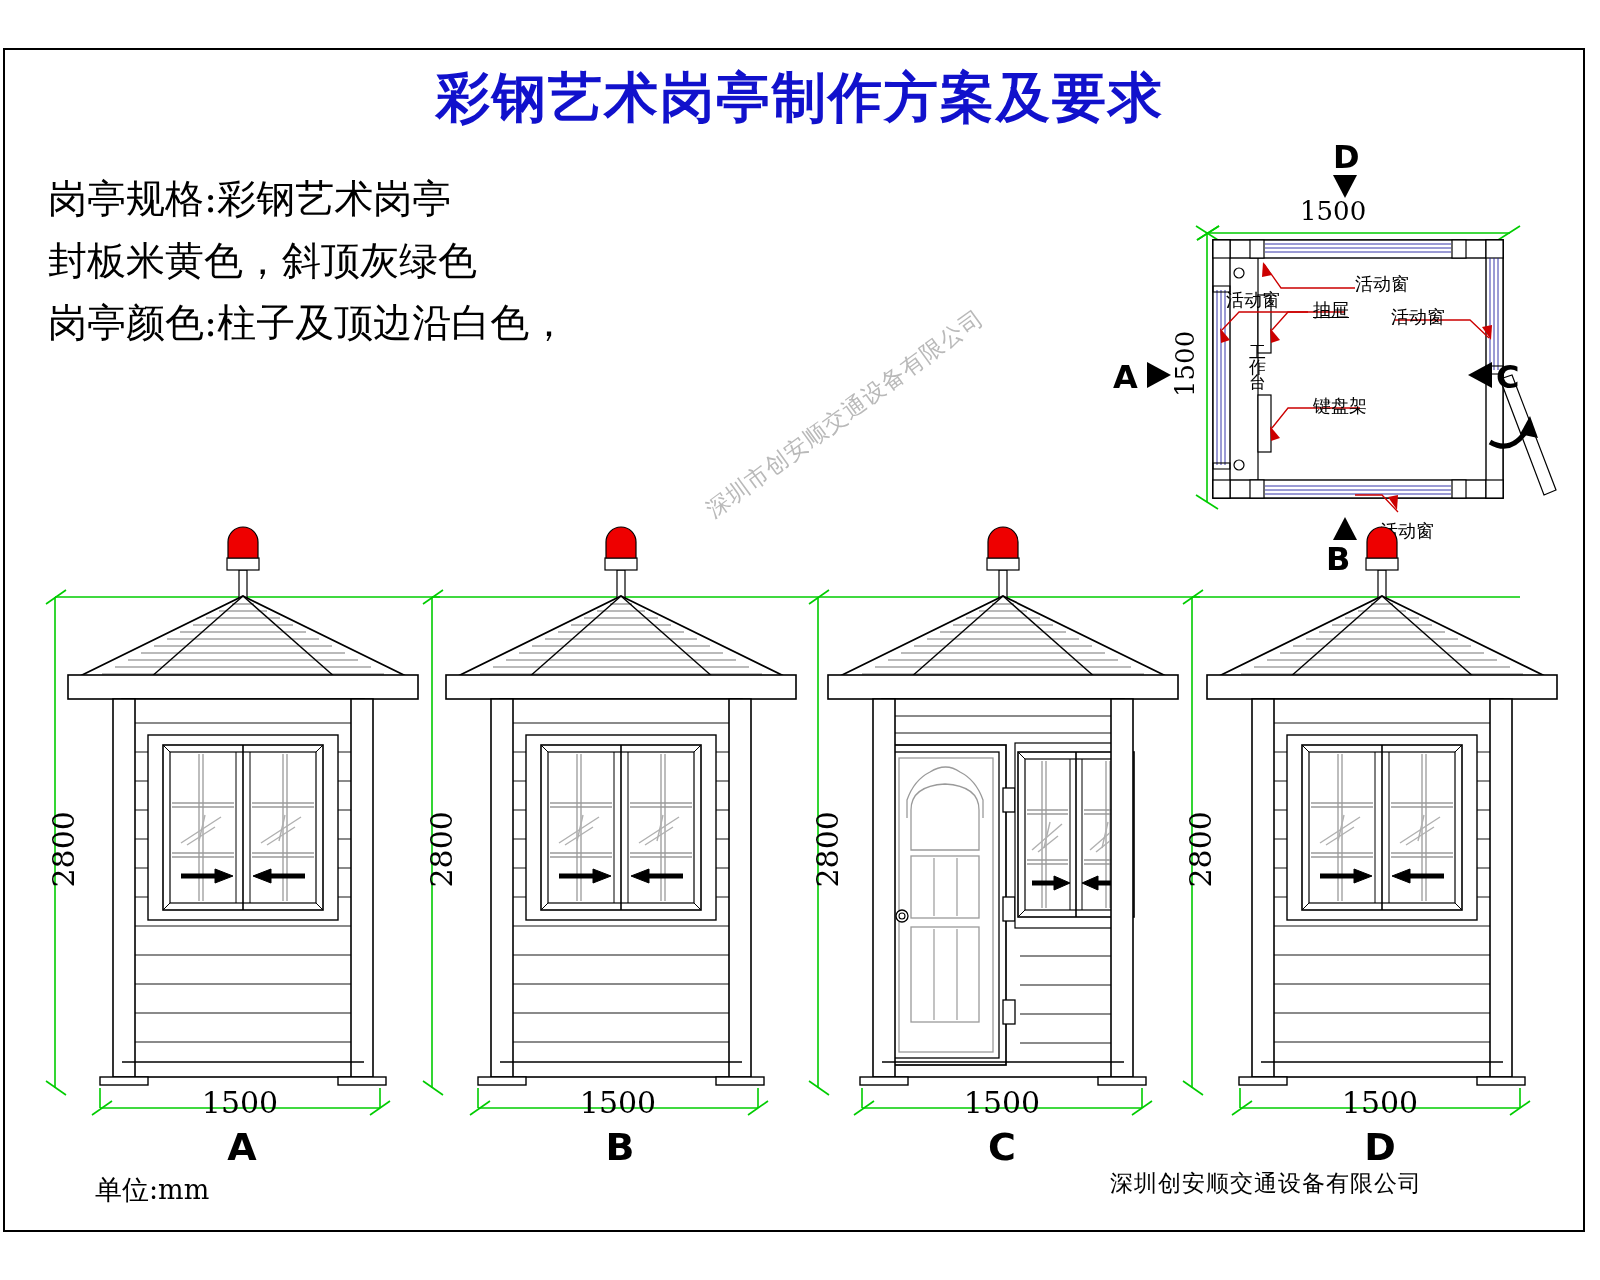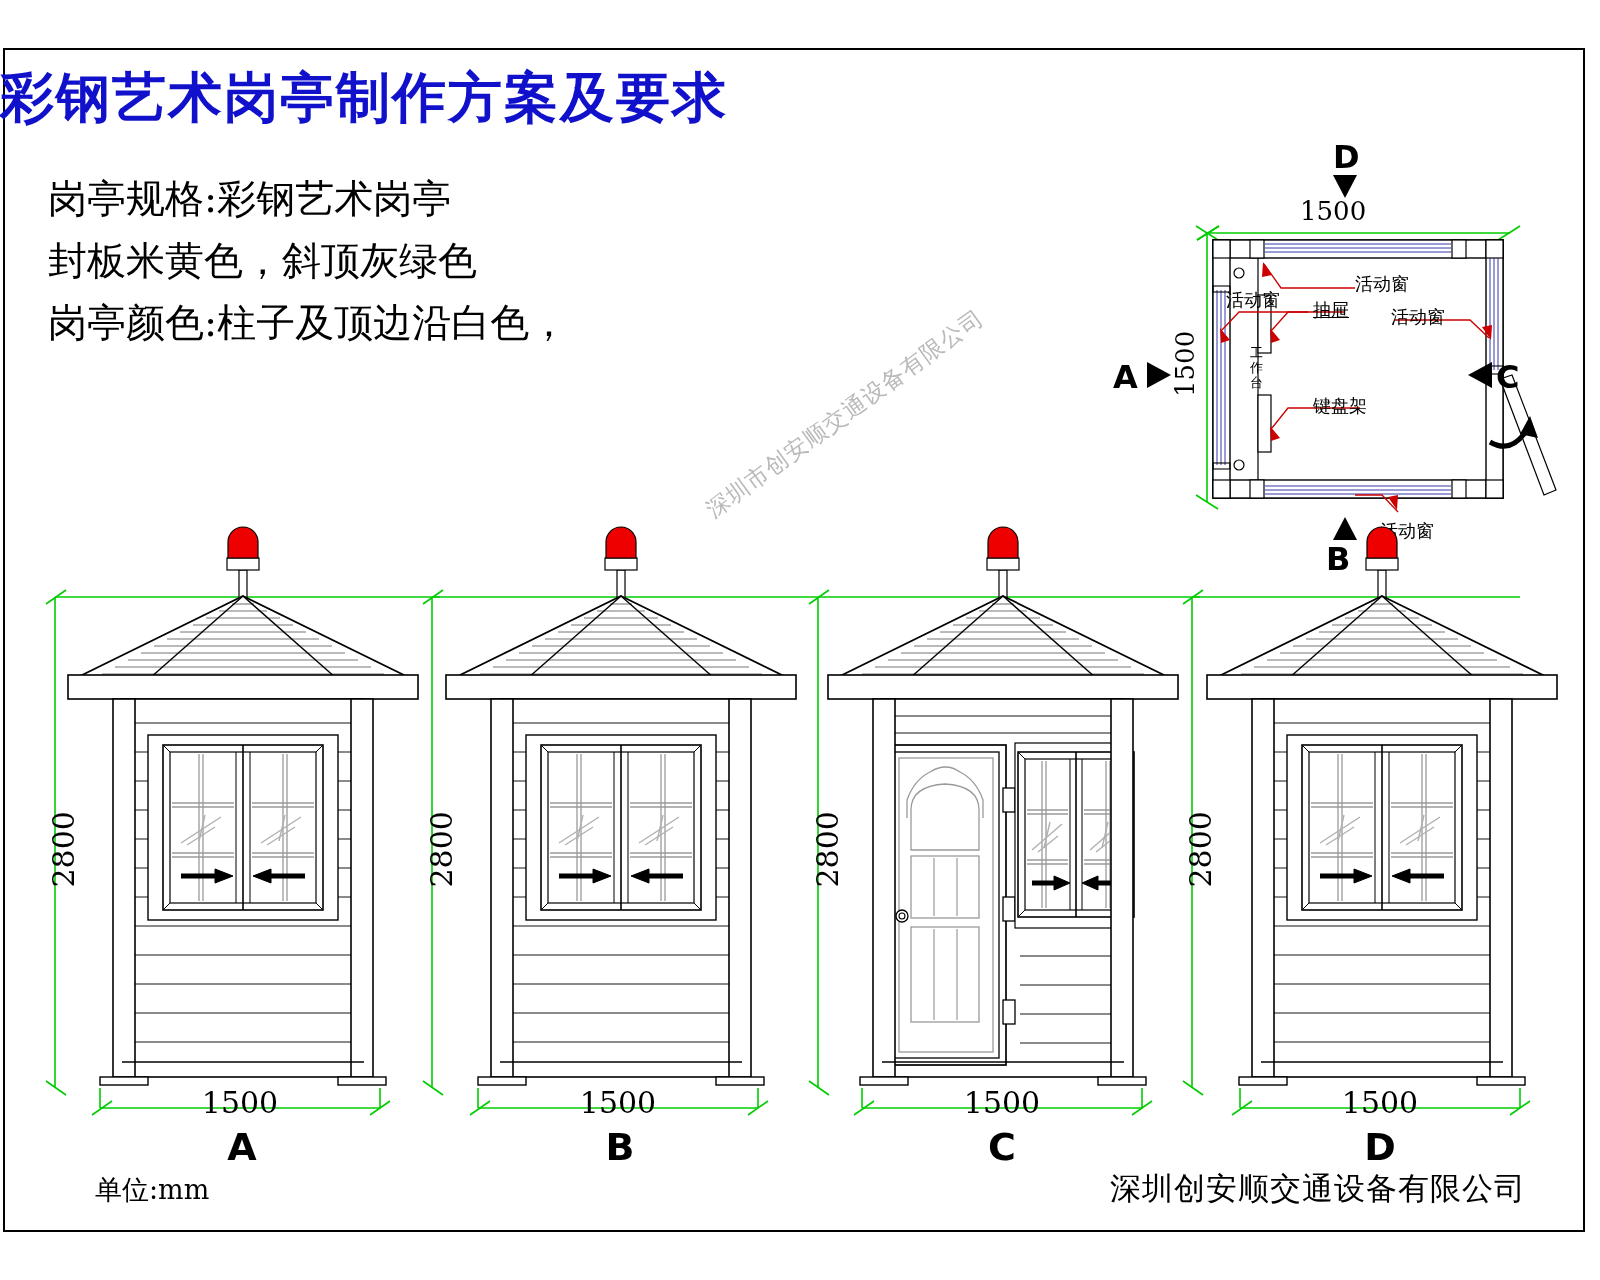--- a/index.html
+++ b/index.html
@@ -1,45 +1,45 @@
 <!DOCTYPE html>
 <html><head>
 <meta charset="utf-8">
 <style>
   html,body{margin:0;padding:0;background:#ffffff;}
   body{width:1600px;height:1280px;overflow:hidden;
        font-family:"Liberation Serif","DejaVu Serif",serif;}
   #root{position:relative;width:1600px;height:1280px;}
   .frame{position:absolute;left:3px;top:48px;width:1582px;height:1184px;
          border:2px solid #000;box-sizing:border-box;}
-  .title{position:absolute;left:0;top:62px;width:1600px;text-align:left;
+  .title{position:absolute;left:0;top:62px;width:1600px;text-align:center;
          color:#1111cc;font-size:54px;font-weight:bold;letter-spacing:2px;
          font-family:"DejaVu Sans","Liberation Sans",sans-serif;}
   .spec{position:absolute;left:48px;top:168px;width:700px;color:#000;}
   .spec div{font-size:39px;line-height:62px;white-space:pre;
             font-family:"DejaVu Serif","Liberation Serif",serif;}
   .unit{position:absolute;left:95px;top:1172px;font-size:27px;
         font-family:"DejaVu Serif",serif;}
-  .company{position:absolute;left:1110px;top:1168px;font-size:31px;
+  .company{position:absolute;left:1110px;top:1168px;font-size:23px;
            font-family:"DejaVu Serif",serif;letter-spacing:1px;}
   svg{position:absolute;left:0;top:0;overflow:visible;}
   .wm{position:absolute;left:700px;top:500px;font-size:23px;color:#b9b9b9;
       transform:rotate(-36deg);transform-origin:0 0;white-space:nowrap;
       font-family:"DejaVu Sans",sans-serif;letter-spacing:1px;}
   .elevlbl{position:absolute;font-size:38px;font-family:"DejaVu Sans",sans-serif;
            font-weight:bold;text-align:center;width:60px;}
   .dimtxt{position:absolute;font-size:30px;font-family:"DejaVu Serif",serif;
           text-align:center;}
   .dimv{position:absolute;font-size:30px;font-family:"DejaVu Serif",serif;
         transform:rotate(-90deg);transform-origin:center center;white-space:nowrap;}
   .plbl{position:absolute;font-size:18px;color:#000;white-space:nowrap;
         font-family:"DejaVu Sans",sans-serif;}
-  .plblv{position:absolute;font-size:13px;color:#000;
+  .plblv{position:absolute;font-size:17px;color:#000;
          font-family:"DejaVu Sans",sans-serif;width:14px;line-height:15px;
-         text-align:right;}
+         text-align:left;}
   .vmark{position:absolute;font-size:32px;font-weight:bold;
          font-family:"DejaVu Sans",sans-serif;}
   .pdim{position:absolute;font-size:26px;font-family:"DejaVu Serif",serif;}
   .pdimv{position:absolute;font-size:26px;font-family:"DejaVu Serif",serif;
          transform:rotate(-90deg);transform-origin:center center;white-space:nowrap;}
 </style>
 </head>
 <body>
 
 <div id="root">

